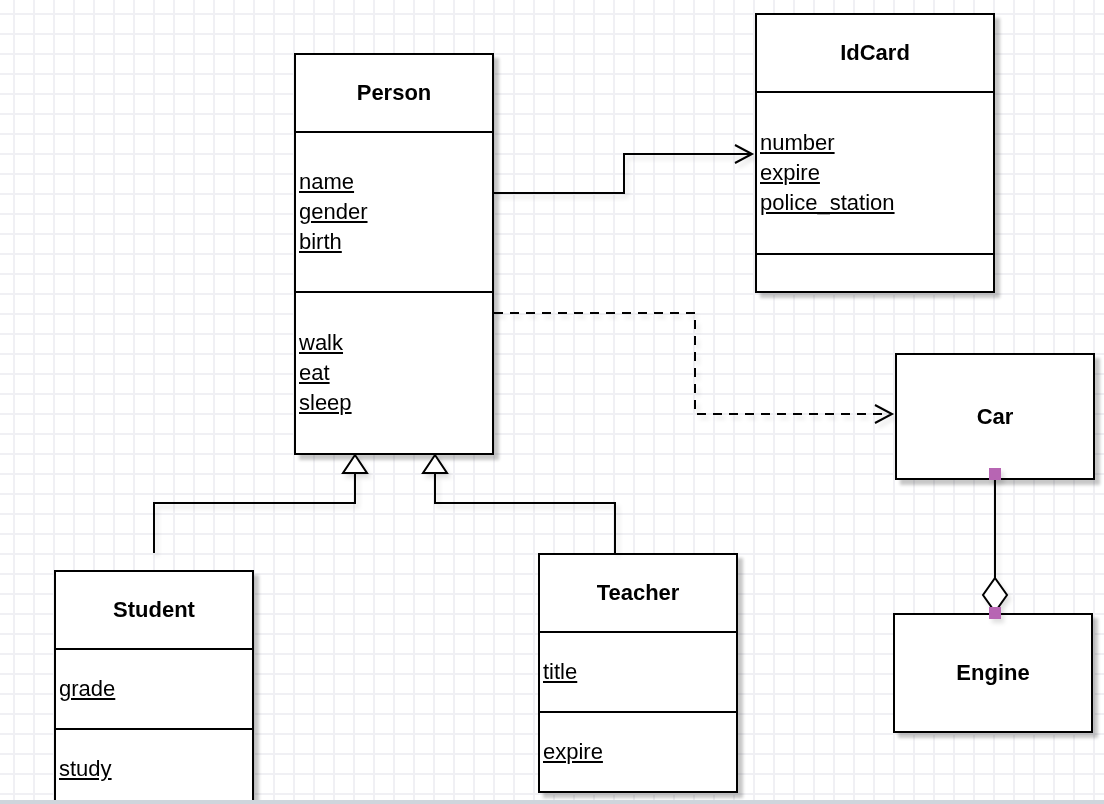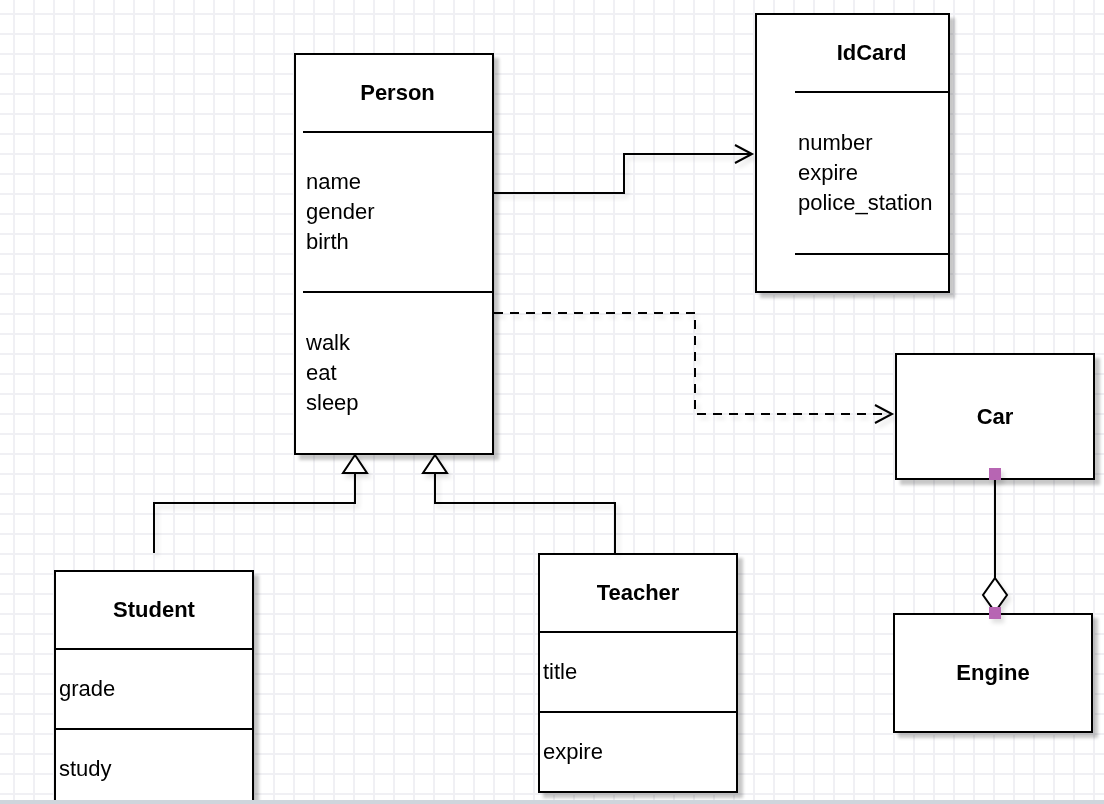--- a/index.html
+++ b/index.html
@@ -20,30 +20,30 @@
     box-shadow:5px 5px 3px rgba(0,0,0,0.22);
     display:flex; flex-direction:column;
   }
   .uml-title {
     display:flex; align-items:center; justify-content:center;
     font-weight:bold; font-size:22px; flex:0 0 auto;
   }
   .with-divider { border-bottom:2px solid #000; }
   .compartment { display:flex; flex-direction:column; justify-content:center; flex:0 0 auto; }
   .compartment.fill { flex:1 1 auto; }
-  .member { font-size:22px; line-height:30px; padding-left:3px; white-space:nowrap; }
+  .member { font-size:22px; line-height:30px; padding-left:3px; white-space:nowrap;text-decoration:underline; }
   .simple-title { flex:1 1 auto; display:flex; align-items:center; justify-content:center;
     font-weight:bold; font-size:22px; }
 
   
-  #cls-person { left:294px; top:53px; width:200px; height:402px;padding-left:7px; }
+  #cls-person { left:294px; top:53px; width:200px; height:402px; }
   #cls-person .uml-title { height:76px; }
   #cls-person .attrs { height:158px; }
   
-  #cls-idcard { left:755px; top:13px; width:195px; height:280px;padding-left:38px; }
+  #cls-idcard { left:755px; top:13px; width:240px; height:280px; }
   #cls-idcard .uml-title { height:76px; }
   #cls-idcard .attrs { height:160px; }
   
   #cls-student { left:54px; top:553px; width:200px; height:240px;margin-top:17px; }
   #cls-teacher { left:514px; top:553px; width:200px; height:240px;margin-left:24px; }
   #cls-student .uml-title, #cls-teacher .uml-title { height:76px; }
   #cls-student .attrs, #cls-teacher .attrs { height:78px; }
   
   #cls-car { left:895px; top:353px; width:200px; height:127px; }
   #cls-engine { left:893px; top:613px; width:200px; height:120px; }

